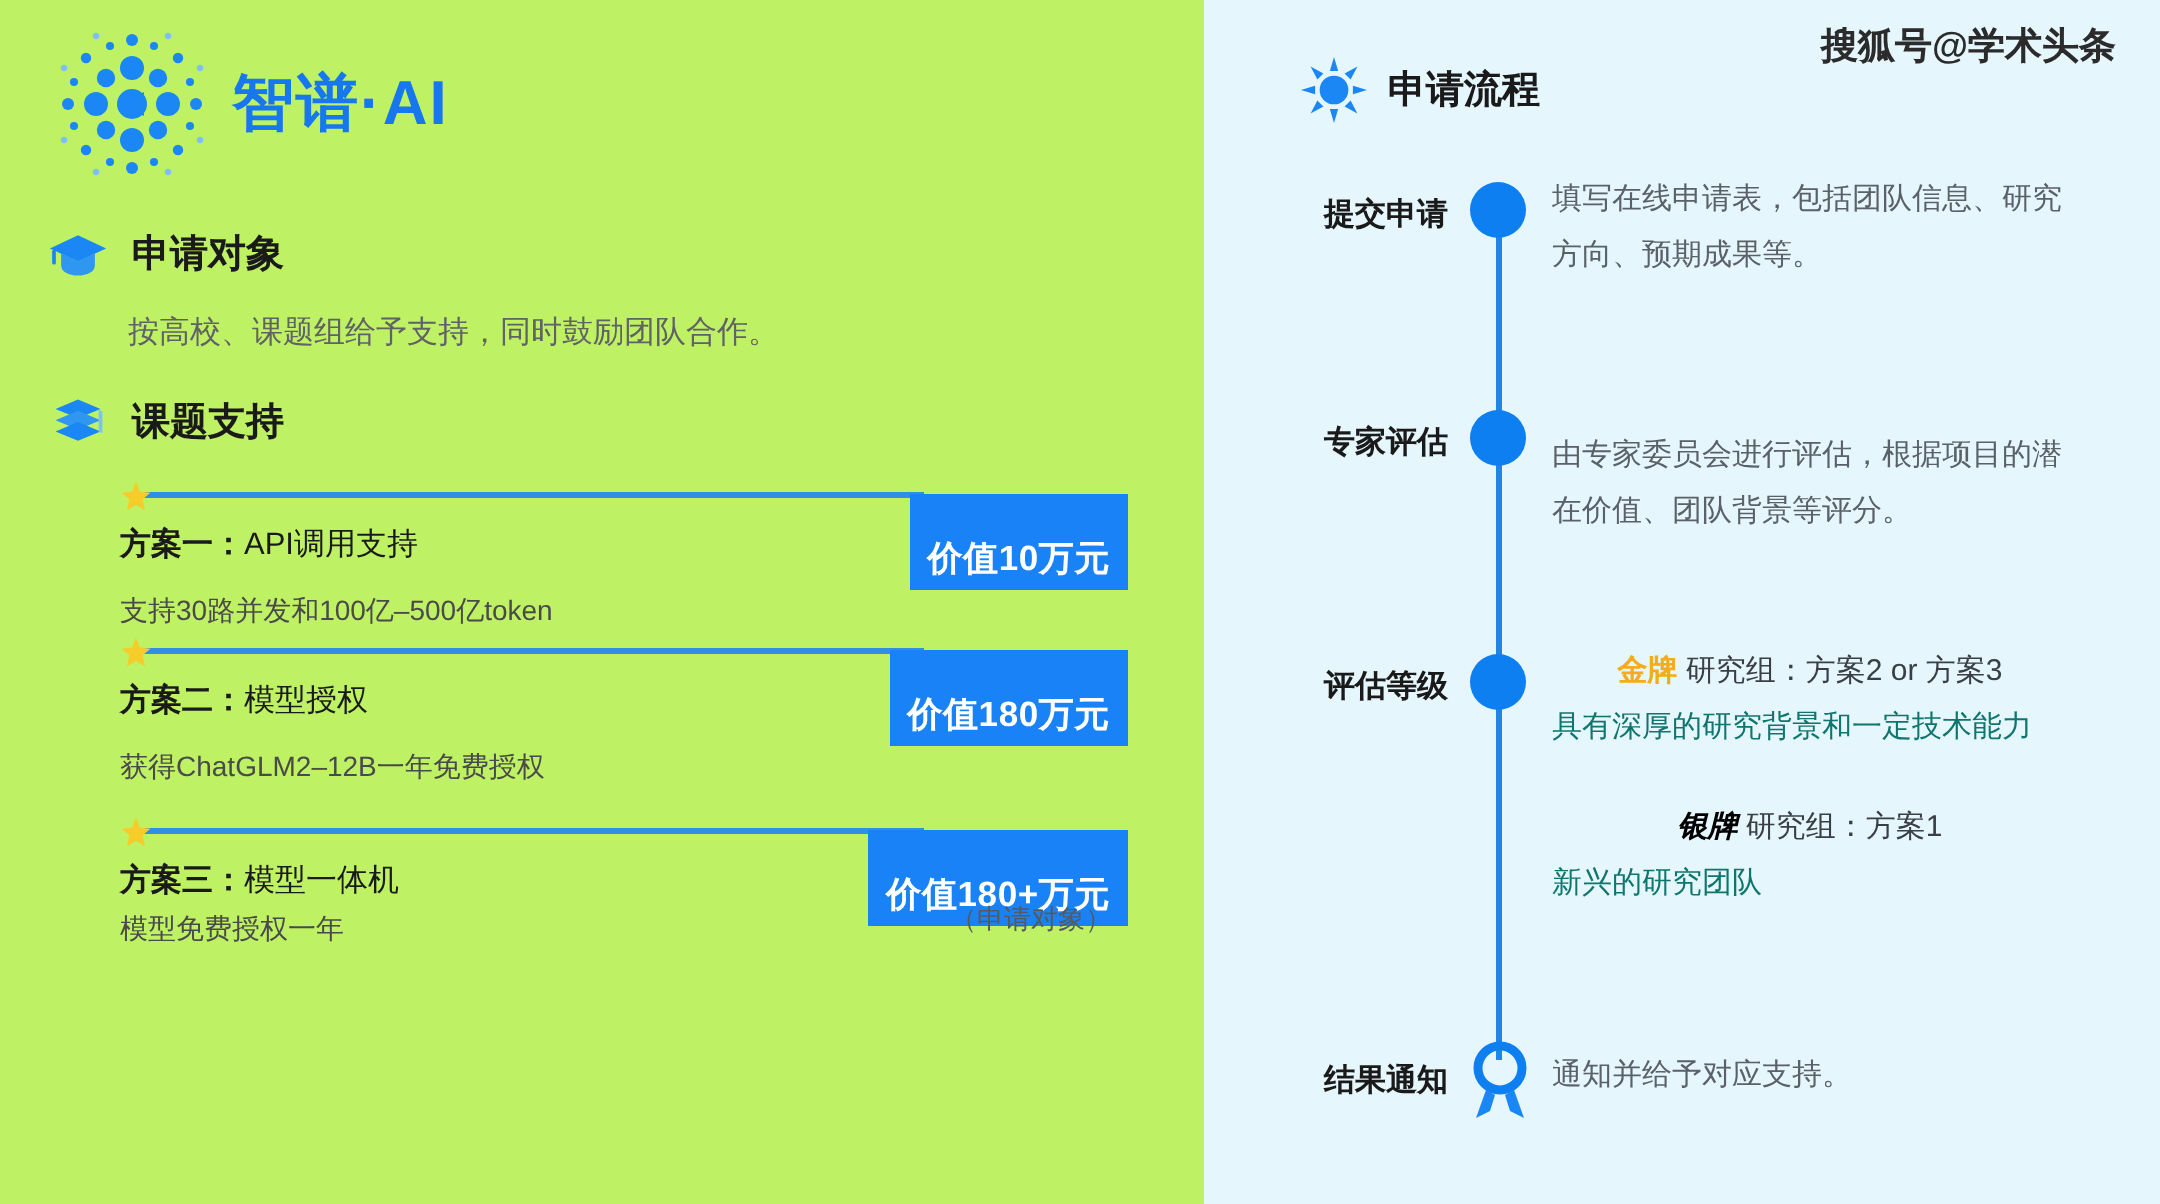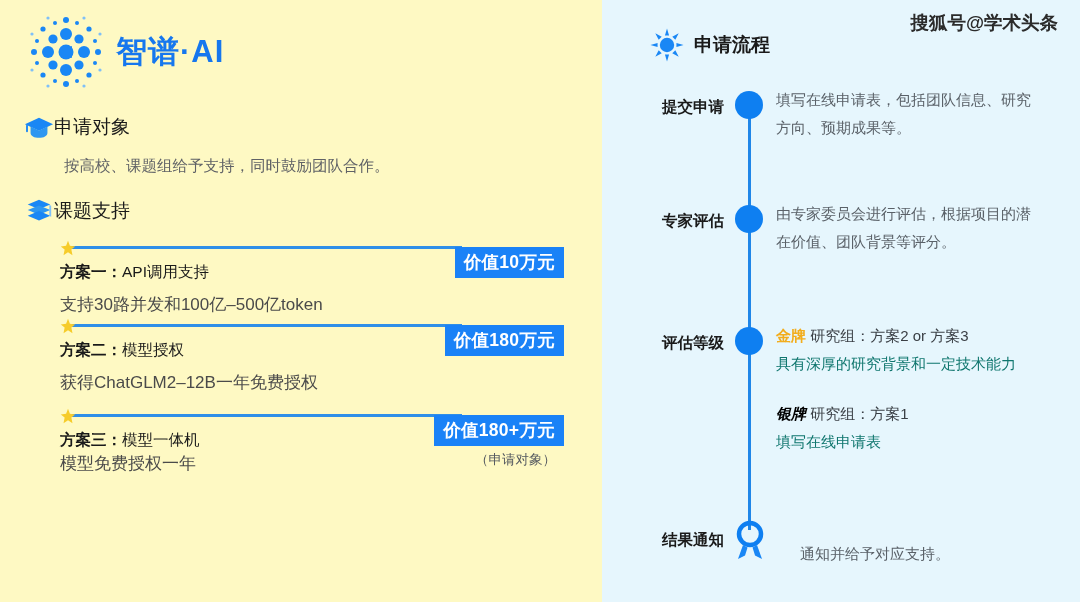--- a/index.html
+++ b/index.html
@@ -13,21 +13,21 @@
     position: relative;
     width: 1080px; height: 602px;
     background: #ffffff;
   }
 
   
   #left-panel {
     position: absolute;
     left: 0; top: 0;
     width: 602px; height: 602px;
-    background: #fef9c3;
+    background: #bef264;
   }
 
   
   #brand {
     position: absolute;
     left: 26px; top: 12px;
     display: flex; align-items: center;
   }
   #logo-mark { width: 80px; height: 80px; display: block; }
   #brand-name {
@@ -40,22 +40,23 @@
   }
 
   
   .section-head {
     position: absolute;
     display: flex;
     align-items: center;
   }
   .section-icon { width: 30px; height: 30px; flex: none; }
   .section-title {
+    margin-left: 12px;
     font-size: 19px;
-    font-weight: normal;
+    font-weight: bold;
     color: #1a1a1a;
     white-space: nowrap;
   }
   #sec-applicant { left: 24px; top: 112px; }
   #sec-support   { left: 24px; top: 196px; }
 
   #applicant-desc {
     position: absolute;
     left: 64px; top: 156px;
     font-size: 15.5px;
@@ -87,33 +88,33 @@
   .plan-name {
     margin-top: 8px;
     font-size: 15.5px;
     color: #1a1a1a;
     white-space: nowrap;
   }
   .plan-name b { font-weight: bold; }
   .plan-name .plan-name-rest { font-weight: normal; text-align: center; }
   .plan-detail {
     margin-top: 9px;
-    font-size: 17px;
+    font-size: 14px;
     color: #4a4a4a;
     white-space: nowrap;
     line-height: 26px;
   }
   .badge {
     position: absolute;
     right: 6px;
     background: #1a82f7;
     color: #ffffff;
     font-size: 17.5px;
     font-weight: bold;
-    padding: 3px 9px 4px 9px;
+    padding: 20px 9px 4px 9px;
     white-space: nowrap;
     letter-spacing: 0.3px;
   }
   .badge-note {
     position: absolute;
     right: 14px;
     font-size: 13.5px;
     color: #555a60;
     white-space: nowrap;
   }
@@ -189,39 +190,39 @@
   .step-body {
     position: absolute;
     left: 174px;
     width: 258px;
     font-size: 15px;
     color: #5a6168;
     line-height: 28px;
   }
   .step-body .gold { color: #f2ad1d; font-weight: bold; }
   .step-body .silver { color: #000000; font-weight: bold; font-style: italic; }
-  .step-body .tier-head { color: #3a3f45; }
+  .step-body .tier-head { color: #3a3f45; text-align: center; }
   .step-body .tier-sub { color: #0f766e; }
   .tier-gap { height: 22px; }
 
   #step-1 { top: 86px; }
   #step-2 { top: 200px; }
   #step-3 { top: 322px; }
   #step-4 { top: 518px; }
   #step-1 .step-label { top: 11px; }
   #step-2 .step-label { top: 11px; }
   #step-3 .step-label { top: 11px; }
   #step-4 .step-label { top: 12px; }
   #step-1 .step-dot { top: 5px; }
   #step-2 .step-dot { top: 5px; }
   #step-3 .step-dot { top: 5px; }
   #step-1 .step-body { top: 0px; }
-  #step-2 .step-body { top: 0px; }
+  #step-2 .step-body { top: 14px; }
   #step-3 .step-body { top: 0px; }
-  #step-4 .step-body { top: 22px; margin-left: 24px; }
+  #step-4 .step-body { top: 6px; }
   #award-icon {
     position: absolute;
     left: 131px; top: 0px;
     width: 34px; height: 42px;
   }
 </style>
 </head>
 <body>
 
 <div id="page">
@@ -367,21 +368,21 @@
     </div>
 
     <div id="step-3" class="step">
       <div class="step-label">评估等级</div>
       <div class="step-dot"></div>
       <div class="step-body">
         <div class="tier-head"><span class="gold">金牌</span><span> 研究组：方案2 or 方案3</span></div>
         <div class="tier-sub">具有深厚的研究背景和一定技术能力</div>
         <div class="tier-gap"></div>
         <div class="tier-head"><span class="silver">银牌</span><span> 研究组：方案1</span></div>
-        <div class="tier-sub">填写在线申请表</div>
+        <div class="tier-sub">新兴的研究团队</div>
       </div>
     </div>
 
     <div id="step-4" class="step">
       <div class="step-label">结果通知</div>
       <svg id="award-icon" viewBox="0 0 34 42">
         <circle cx="17" cy="16" r="11" fill="none" stroke="#0e7ff1" stroke-width="4.5"></circle>
         <path d="M10 27 L5 41 L12 37.5 L14.5 29.5 Z" fill="#1a87f5"></path>
         <path d="M24 27 L29 41 L22 37.5 L19.5 29.5 Z" fill="#1a87f5"></path>
       </svg>

